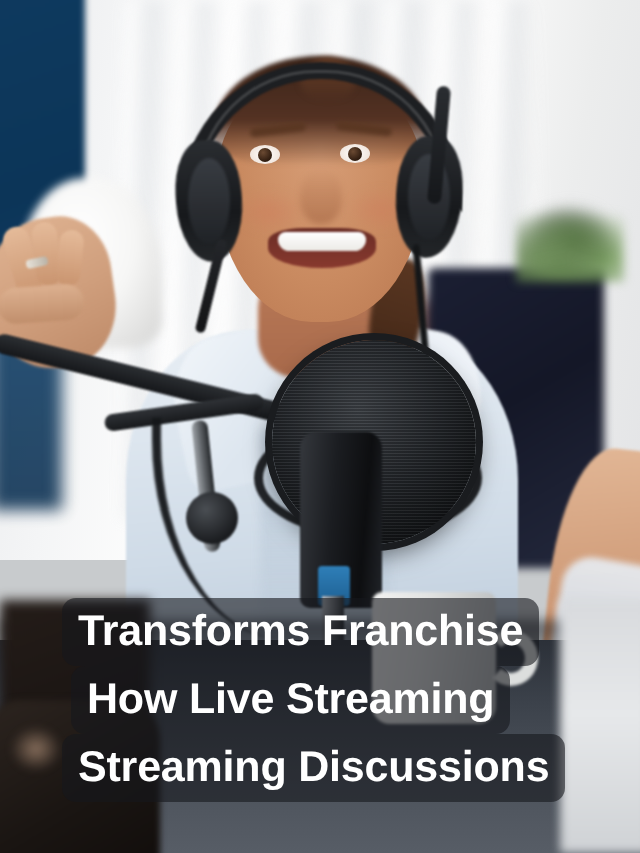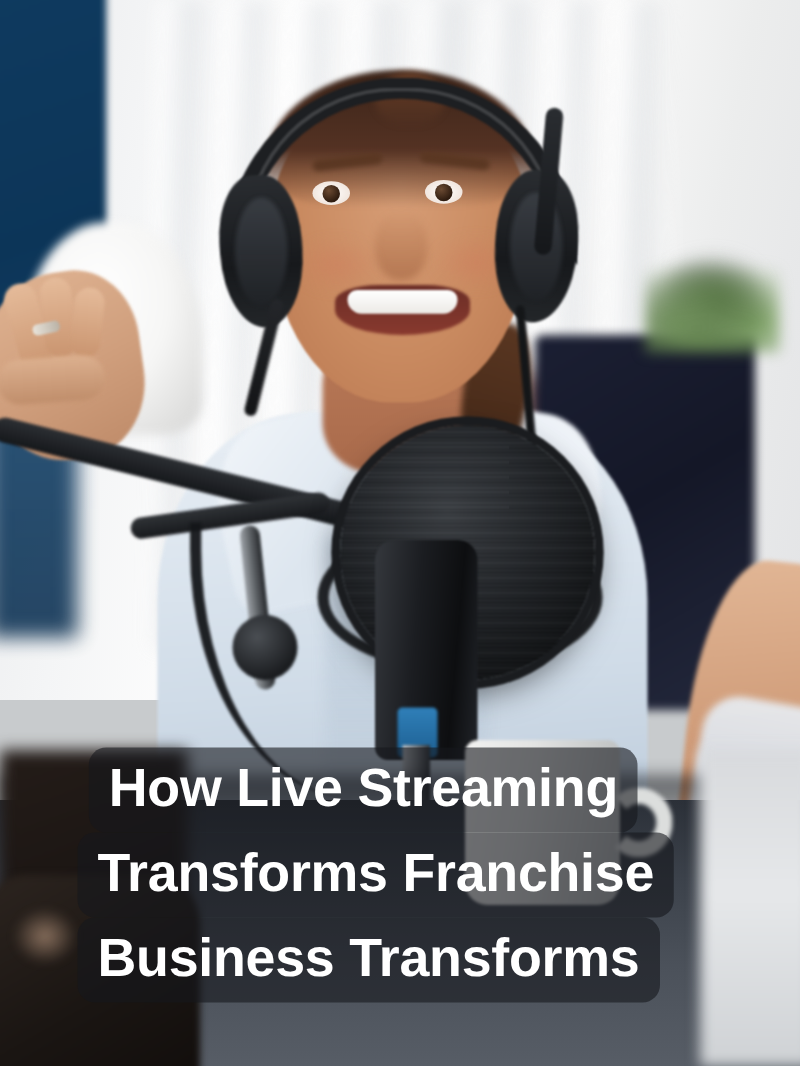--- a/index.html
+++ b/index.html
@@ -455,18 +455,18 @@
     <div class="desk"></div>
     <div class="desk-left-dark"></div>
     <div class="desk-right-light"></div>
     <div class="mug"></div>
     <div class="mug-handle"></div>
     <div class="obj-bl"></div>
     <div class="obj-bl-hi"></div>
   </div>
 
   <div class="title-block">
+    <span class="title-line l2">Transforms Franchise</span>
     <span class="title-line l1">How Live Streaming</span>
-    <span class="title-line l2">Transforms Franchise</span>
-    <span class="title-line l3">Business Transforms</span>
+    <span class="title-line l3">Streaming Discussions</span>
   </div>
 
 </div>
 
 </body></html>

